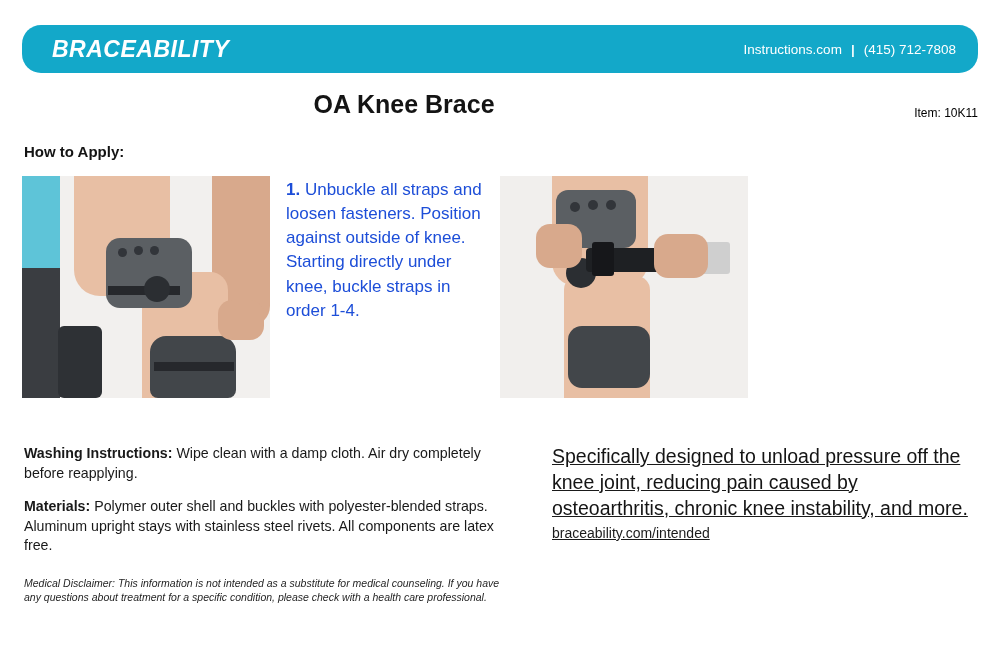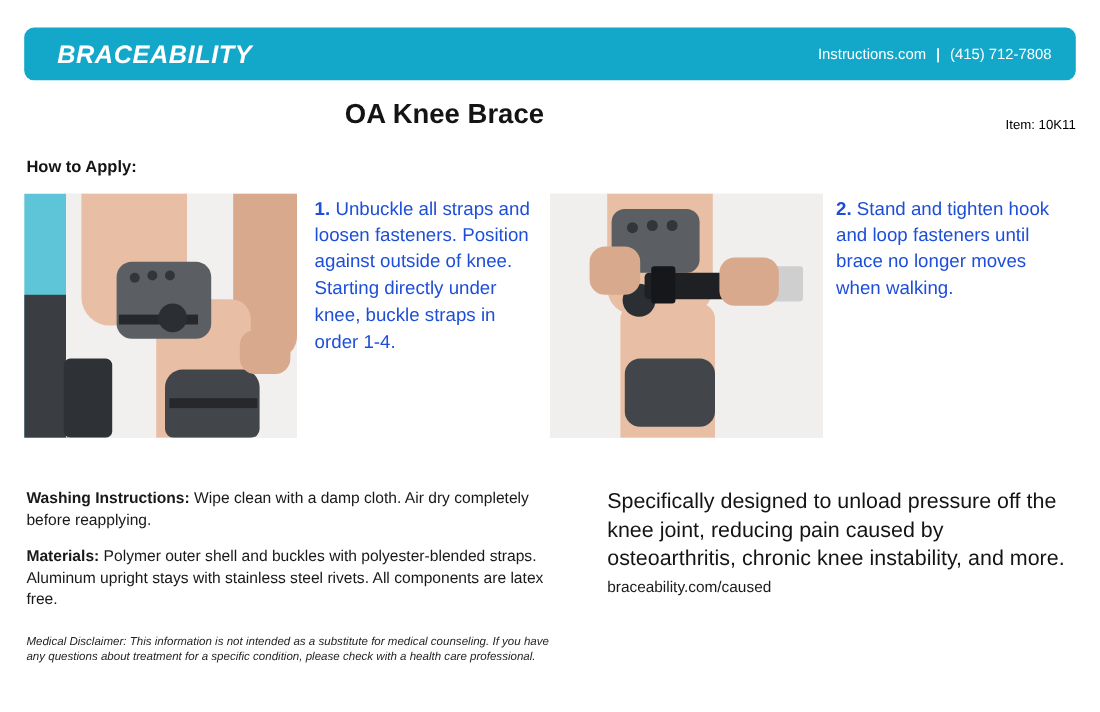--- a/index.html
+++ b/index.html
@@ -21,21 +21,21 @@
   }
 
   
   .header {
     position: absolute;
     left: 22px;
     top: 25px;
     width: 956px;
     height: 48px;
     background: #13a8c9;
-    border-radius: 9px;
+    border-radius: 19px;
     display: flex;
     align-items: center;
     justify-content: space-between;
     padding: 0 22px 0 30px;
   }
   .logo {
     font-size: 23px;
     font-weight: bold;
     font-style: italic;
     letter-spacing: 0.5px;
@@ -125,20 +125,21 @@
     color: #1f1f1f;
     width: 490px;
   }
 
   
   .br {
     position: absolute;
     left: 552px;
     top: 444px;
     width: 425px;
+    text-decoration: underline;
   }
   .br .lead {
     margin: 0;
     font-size: 19.5px;
     line-height: 1.33;
     color: #141414;
   }
   .br .exch {
     margin: 18px 0 0 0;
     font-size: 16.5px;
@@ -245,35 +246,31 @@
     <div class="ph p2-vent3"></div>
     <div class="ph p2-hinge"></div>
     <div class="ph p2-cuff-bot brace-d"></div>
     <div class="ph p2-strapband"></div>
     <div class="ph p2-strapend"></div>
     <div class="ph p2-buckle"></div>
     <div class="ph p2-hand1 skin-d"></div>
     <div class="ph p2-hand2 skin-d"></div>
   </div>
 
-  <div class="step-text step-2">
-    <b>2.</b>
-    <span>Stand and tighten hook and loop fasteners until brace no longer moves when walking.</span>
-  </div>
 
   <div class="bl">
     <p>
       <b>Washing Instructions:</b>
       <span>Wipe clean with a damp cloth. Air dry completely before reapplying.</span>
     </p>
     <p>
       <b>Materials:</b>
       <span>Polymer outer shell and buckles with polyester-blended straps. Aluminum upright stays with stainless steel rivets. All components are latex free.</span>
     </p>
     <div class="disclaimer">Medical Disclaimer: This information is not intended as a substitute for medical counseling. If you have any questions about treatment for a specific condition, please check with a health care professional.</div>
   </div>
 
   <div class="br">
     <p class="lead">Specifically designed to unload pressure off the knee joint, reducing pain caused by osteoarthritis, chronic knee instability, and more.</p>
-    <p class="url">braceability.com/caused</p>
+    <p class="url">braceability.com/intended</p>
   </div>
 
 </div>
 
 </body></html>

